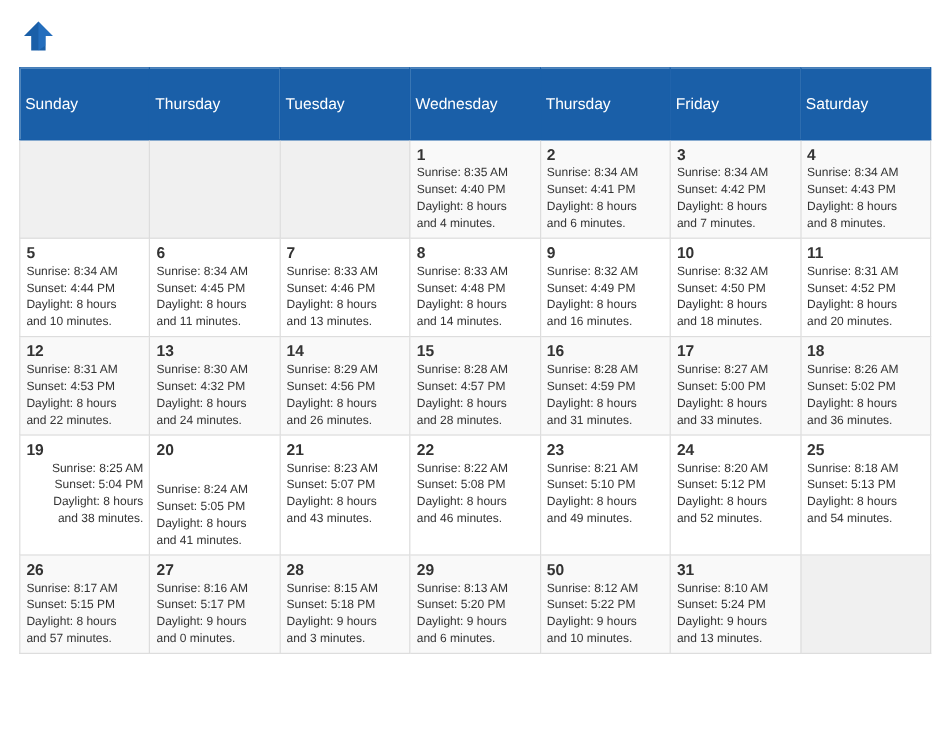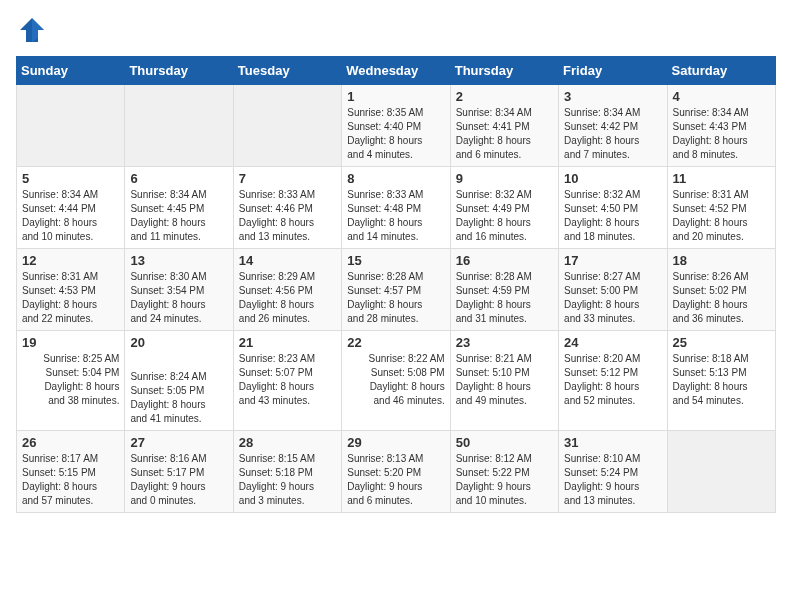--- a/index.html
+++ b/index.html
@@ -44,22 +44,22 @@
     }
     .calendar {
       width: 100%;
       border-collapse: collapse;
       border: 1px solid #ccc;
     }
     .calendar th {
       background: #1a5fa8;
       color: #fff;
       font-size: 13px;
-      font-weight: bold;
-      padding: 6px 4px;
+      font-weight: normal;
+      padding: 22px 4px;
       text-align: left;
       border: 1px solid #1a5fa8;
       margin-left: 28px;
     }
     .calendar td {
       vertical-align: top;
       border: 1px solid #ddd;
       padding: 4px 5px;
       width: 108px;
       min-height: 80px;
@@ -209,21 +209,21 @@
         <td>
           <span class="day-num">12</span>
           <div class="day-info" style="white-space: pre-line;">Sunrise: 8:31 AM
 Sunset: 4:53 PM
 Daylight: 8 hours
 and 22 minutes.</div>
         </td>
         <td>
           <span class="day-num">13</span>
           <div class="day-info" style="white-space: pre-line;">Sunrise: 8:30 AM
-Sunset: 3:54 PM
+Sunset: 4:32 PM
 Daylight: 8 hours
 and 24 minutes.</div>
         </td>
         <td>
           <span class="day-num">14</span>
           <div class="day-info" style="white-space: pre-line;">Sunrise: 8:29 AM
 Sunset: 4:56 PM
 Daylight: 8 hours
 and 26 minutes.</div>
         </td>
@@ -273,21 +273,21 @@
         </td>
         <td>
           <span class="day-num">21</span>
           <div class="day-info" style="white-space: pre-line;">Sunrise: 8:23 AM
 Sunset: 5:07 PM
 Daylight: 8 hours
 and 43 minutes.</div>
         </td>
         <td>
           <span class="day-num">22</span>
-          <div class="day-info" style="white-space: pre-line; text-align: right;">Sunrise: 8:22 AM
+          <div class="day-info" style="white-space: pre-line;">Sunrise: 8:22 AM
 Sunset: 5:08 PM
 Daylight: 8 hours
 and 46 minutes.</div>
         </td>
         <td>
           <span class="day-num">23</span>
           <div class="day-info" style="white-space: pre-line;">Sunrise: 8:21 AM
 Sunset: 5:10 PM
 Daylight: 8 hours
 and 49 minutes.</div>

